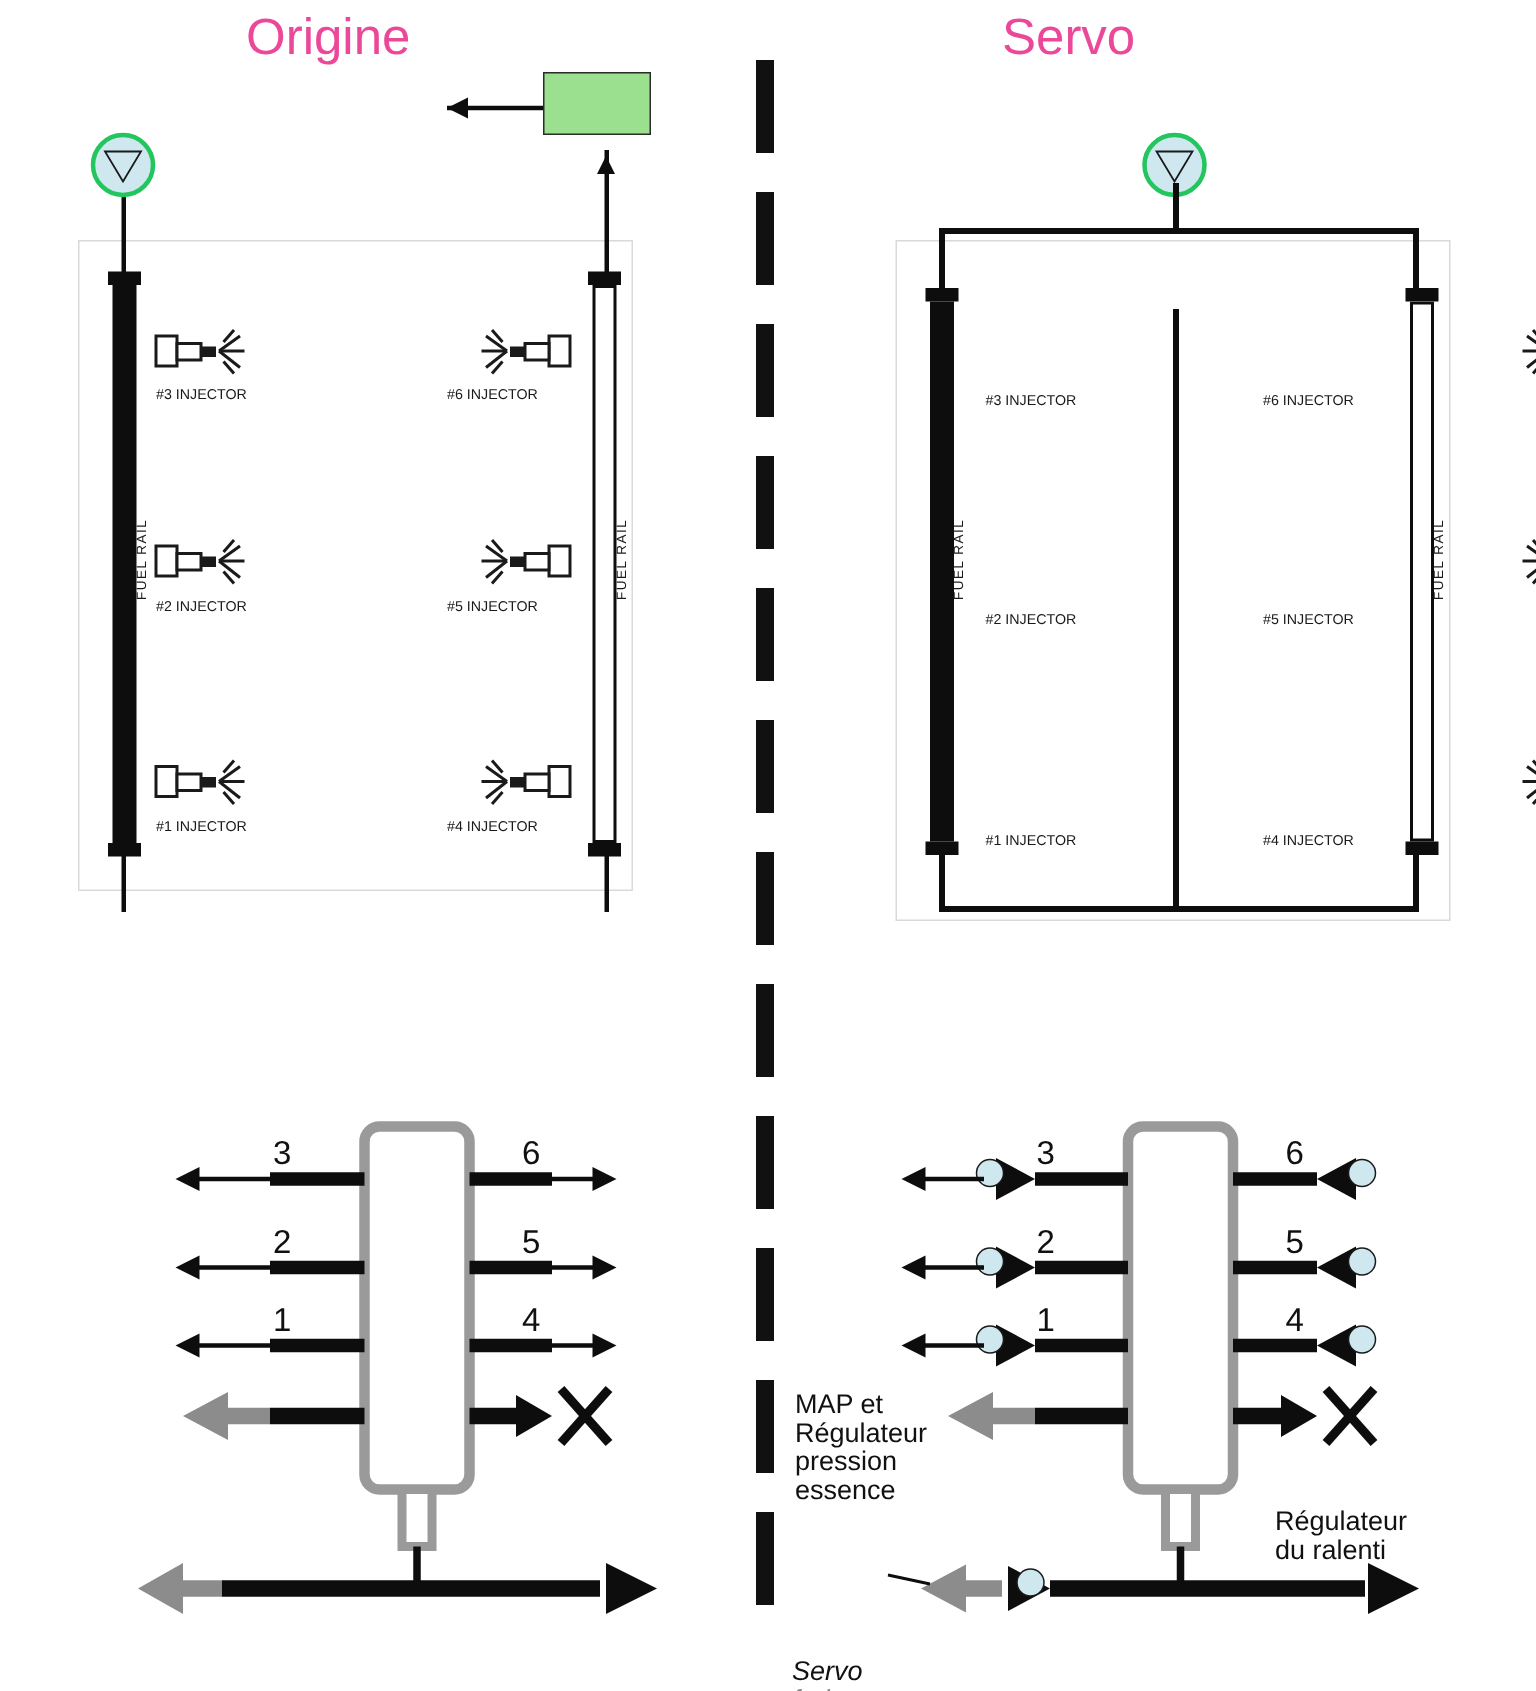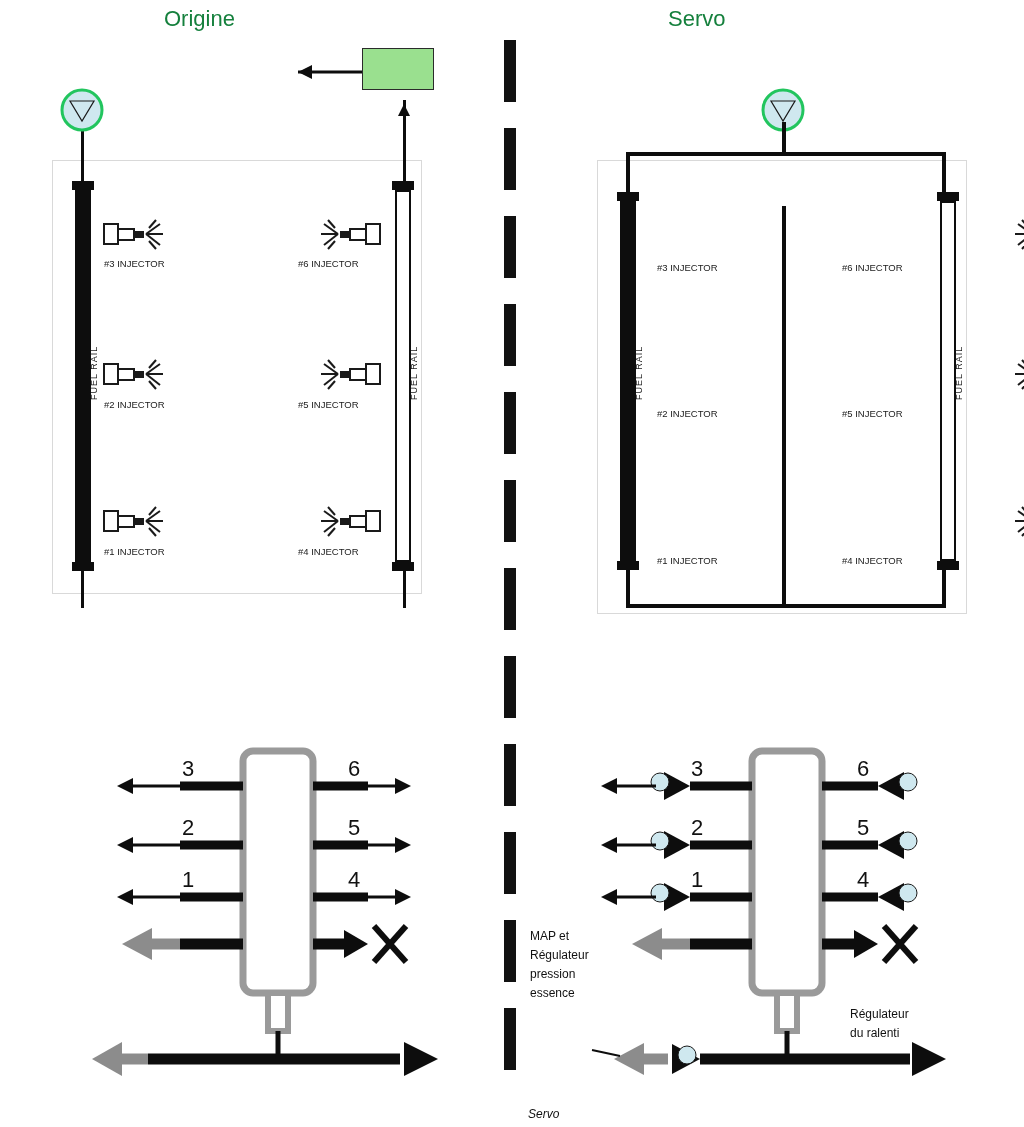--- a/index.html
+++ b/index.html
@@ -5,31 +5,31 @@
   html,body{margin:0;padding:0;}
   body{
     width:1024px;height:1127px;
     background:#ffffff;
     font-family:"Liberation Sans", sans-serif;
     position:relative;
     overflow:hidden;
   }
   .stage{position:absolute;left:0;top:0;width:1024px;height:1127px;}
   .lbl{position:absolute;white-space:pre;color:#1a1a1a;}
-  .title{font-size:22px;color:#15803d;}
+  .title{font-size:34px;color:#ec4899;}
   .railbox{position:absolute;border:1px solid #d9d9d9;background:#fff;}
   .rail{position:absolute;background:#0d0d0d;}
   .railwhite{position:absolute;background:#ffffff;border:2px solid #0d0d0d;}
   .railcap{position:absolute;background:#0d0d0d;}
   .greenbox{position:absolute;background:#9ae08f;border:1px solid #2b2b2b;}
   .line{position:absolute;background:#0d0d0d;}
   .railtext{position:absolute;font-size:9px;letter-spacing:1px;color:#1a1a1a;transform:rotate(-90deg);transform-origin:0 0;white-space:nowrap;}
   .injlabel{position:absolute;font-size:9.5px;color:#1a1a1a;white-space:nowrap;}
   .num{position:absolute;font-size:22px;color:#111;}
-  .cap{position:absolute;font-size:12px;color:#111;line-height:19px;white-space:pre;}
+  .cap{position:absolute;font-size:18px;color:#111;line-height:19px;white-space:pre;}
   .dashcol{position:absolute;left:504px;top:0;width:12px;height:1127px;}
   .dashseg{position:absolute;left:0;width:12px;background:#111;}
   svg{position:absolute;left:0;top:0;overflow:visible;}
 </style>
 </head>
 <body>
 
 <div class="stage">
 
   <div class="lbl title" style="left:164px;top:6px;">Origine</div>

